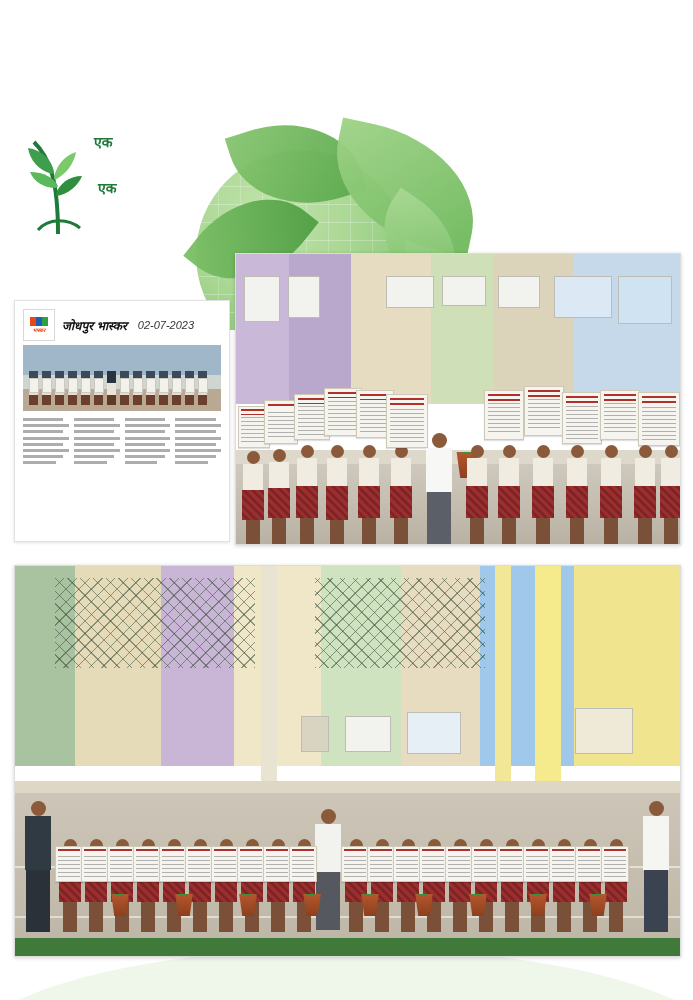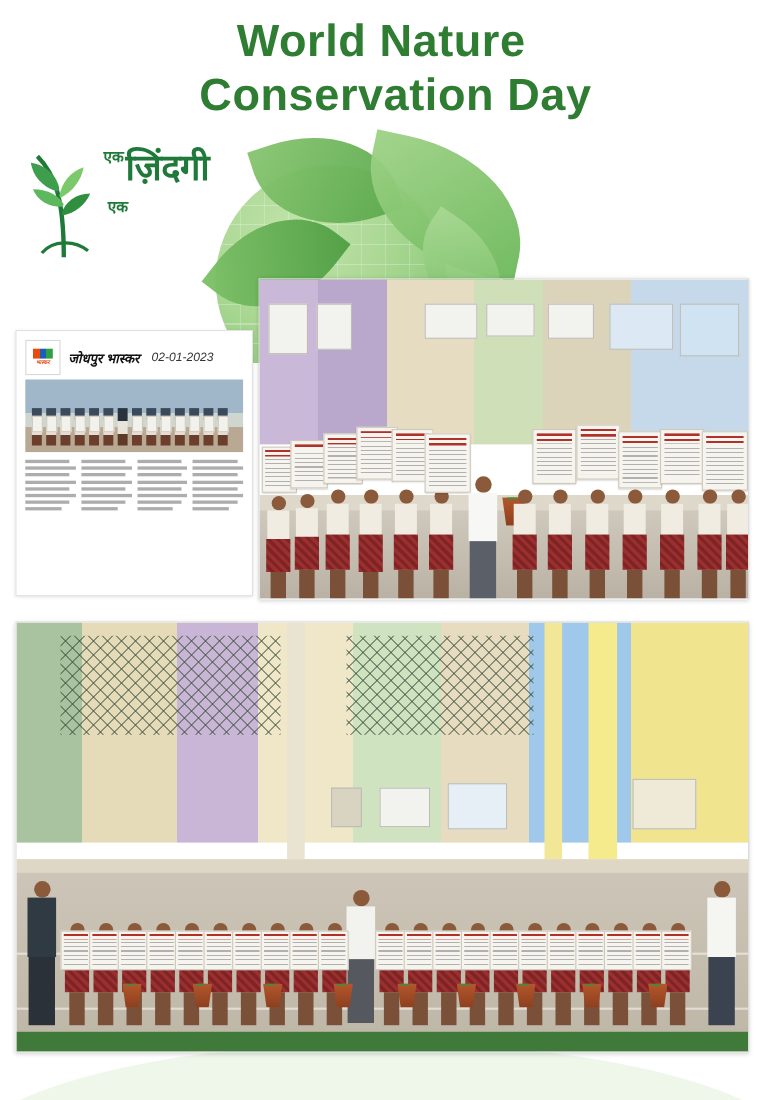--- a/index.html
+++ b/index.html
@@ -317,49 +317,44 @@
 <div class="page">
 
   <div class="bg-art">
     <div class="globe"></div>
     <div class="big-leaf leaf-a"></div>
     <div class="big-leaf leaf-b"></div>
     <div class="big-leaf leaf-c"></div>
     <div class="big-leaf leaf-d"></div>
   </div>
 
-  <div class="title-wrap">
-    <div class="title-line1">World Nature</div>
-    <div class="title-line2">Conservation Day</div>
-  </div>
 
   <div class="campaign-logo">
     <svg class="logo-sprout" viewBox="0 0 74 104">
       <path d="M36 104 C36 74 34 58 30 44 C26 30 20 20 12 12" stroke="#1f7a3a" stroke-width="4" fill="none"></path>
       <path d="M30 44 C16 40 8 30 6 18 C20 20 30 30 32 42 Z" fill="#3f9e4d"></path>
       <path d="M34 58 C22 58 12 52 8 42 C22 42 32 48 36 56 Z" fill="#5cb85c"></path>
       <path d="M33 50 C44 44 52 34 54 22 C42 26 34 36 32 48 Z" fill="#7cc96b"></path>
       <path d="M35 66 C46 64 56 56 60 46 C47 46 37 54 34 64 Z" fill="#2f8f3f"></path>
       <path d="M16 100 C26 88 46 88 58 98" stroke="#1f7a3a" stroke-width="3" fill="none"></path>
     </svg>
     <div class="logo-small1">एक</div>
     <div class="logo-text">
-      <div class="l2" style="padding-left:24px;">ज़िंदगी</div>
     </div>
     <div class="logo-small2">एक</div>
   </div>
 
   <div class="clipping">
     <div class="clip-head">
       <div class="db-logo">
         <div class="mark"></div>
         <div class="txt">भास्कर</div>
       </div>
       <div class="clip-city">जोधपुर भास्कर</div>
-      <div class="clip-date">02-01-2023</div>
+      <div class="clip-date">02-07-2023</div>
     </div>
     <div class="clip-photo">
       <div class="kid" style="left:6px"></div>
         <div class="sheet" style="left:6px"></div>
       <div class="kid" style="left:19px"></div>
         <div class="sheet" style="left:19px"></div>
       <div class="kid" style="left:32px"></div>
         <div class="sheet" style="left:32px"></div>
       <div class="kid" style="left:45px"></div>
         <div class="sheet" style="left:45px"></div>

